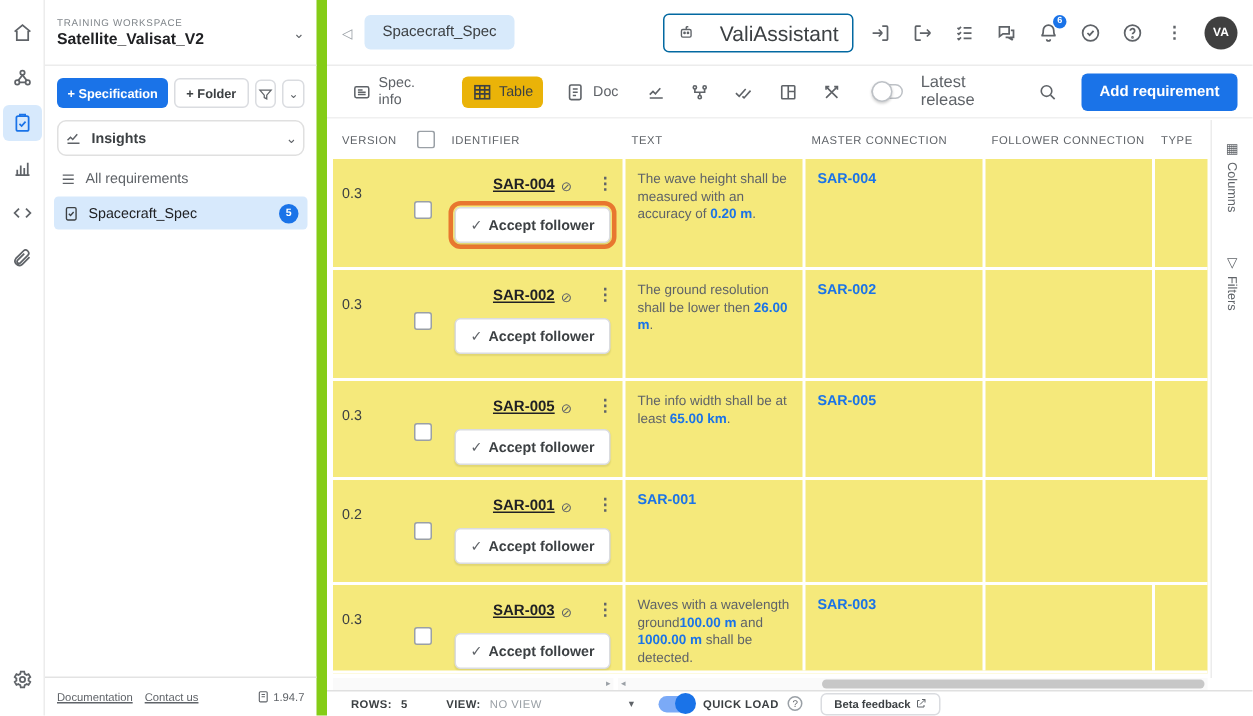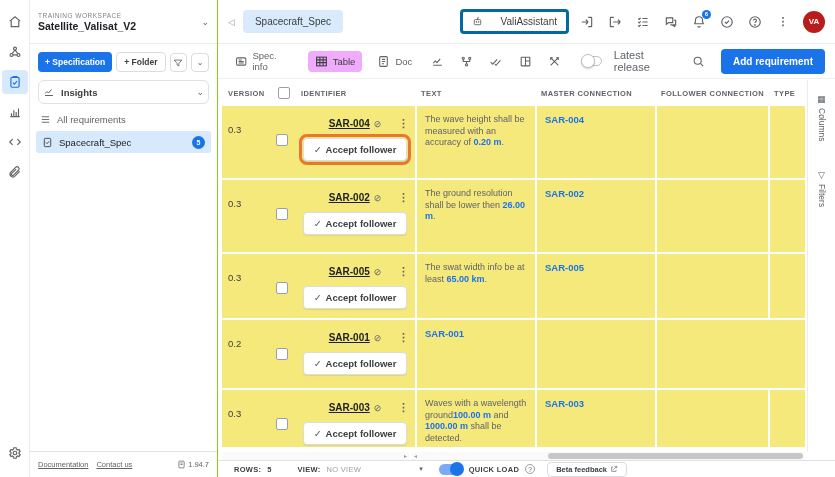--- a/index.html
+++ b/index.html
@@ -19,21 +19,21 @@
   }
   .rail-btn { width:26px; height:24px; display:flex; align-items:center; justify-content:center;
     color:#5f6368; border-radius:4px; cursor:pointer; }
   .rail-btn.active { background:#d7e9fc; color:#1a73e8; }
   .rail-gear { position:absolute; bottom:12px; left:2px; width:26px; height:24px;
     display:flex; align-items:center; justify-content:center; color:#5f6368; }
 
   
   .sidebar {
     position:absolute; left:30px; top:0; width:188px; height:477px;
-    background:#fff; border-right:1px solid #84cc16;
+    background:#fff; border-right:7px solid #84cc16;
   }
   .workspace {
     height:44px; border-bottom:1px solid #ececec; display:flex; align-items:center;
     padding:0 8px; gap:4px;
   }
   .workspace-texts { flex:1; min-width:0; }
   .workspace-label { font-size:6.5px; color:#80868b; letter-spacing:.5px; text-transform:uppercase; }
   .workspace-name { font-size:10.5px; font-weight:bold; color:#202124; margin-top:1px;
     white-space:nowrap; overflow:hidden; }
   .chev { color:#5f6368; font-size:9px; }
@@ -66,53 +66,53 @@
 
   
   .main { position:absolute; left:218px; top:0; width:617px; height:477px; }
 
   .main-header { height:44px; border-bottom:1px solid #ececec;
     display:flex; align-items:center; padding:0 10px; gap:6px; }
   .collapse { color:#9aa0a6; font-size:9px; margin-right:2px; }
   .spec-tab { background:#d8eafb; border-radius:4px; padding:6px 12px;
     font-size:10px; font-weight:500; color:#3c4043; }
   .hdr-spacer { flex:1; }
-  .btn-assistant { display:flex; align-items:center; gap:17px; border:3px solid #0369a1;
-    border-radius:4px; background:#fff; padding:4px 9px; font-size:10px; color:#3c4043; }
+  .btn-assistant { display:flex; align-items:center; gap:17px; border:1px solid #0369a1;
+    border-radius:4px; background:#fff; padding:4px 9px; font-size:14px; color:#3c4043; }
   .hdr-icons { display:flex; align-items:center; gap:4px; }
   .icon-btn { width:24px; height:24px; display:flex; align-items:center; justify-content:center;
     color:#5f6368; position:relative; border-radius:50%; }
   .notif-badge { position:absolute; top:0; right:0; min-width:9px; height:9px; border-radius:5px;
     background:#1a73e8; color:#fff; font-size:6px; font-weight:bold;
     display:flex; align-items:center; justify-content:center; }
-  .avatar { width:22px; height:22px; border-radius:50%; background:#b91c1c; color:#fff;
+  .avatar { width:22px; height:22px; border-radius:50%; background:#404040; color:#fff;
     font-size:8px; font-weight:bold; display:flex; align-items:center; justify-content:center;
     margin-left:4px; }
 
   .toolbar { height:35px; display:flex; align-items:center; padding:0 10px; gap:8px;
     border-bottom:1px solid #f0f0f0; }
   .tb-item { display:flex; align-items:center; gap:5px; color:#5f6368; font-size:9.5px;
     padding:4px 7px; border-radius:4px; }
-  .tb-item.active { background:#f0abfc; color:#3c4043; }
+  .tb-item.active { background:#eab308; color:#3c4043; }
   .tb-ico { width:22px; height:22px; display:flex; align-items:center; justify-content:center;
     color:#5f6368; }
   .tb-spacer { flex:1; }
   .toggle-off { width:22px; height:10px; border-radius:6px; background:#fff;
     border:1px solid #bdc1c6; position:relative; }
   .toggle-off .knob { position:absolute; left:-1px; top:-3px; width:14px; height:14px;
     border-radius:50%; background:#fff; border:1px solid #bdc1c6; box-shadow:0 1px 2px rgba(0,0,0,.2); }
   .latest-lbl { font-size:11px; color:#5f6368; margin-left:4px; }
   .btn-add { background:#1a73e8; color:#fff; font-size:10px; font-weight:bold; border:none;
     border-radius:4px; padding:7px 12px; margin-left:4px; white-space:nowrap; }
 
   
   .table-zone { position:absolute; left:4px; top:80px; width:583px; }
   .thead { display:grid; grid-template-columns:46px 27px 120px 120px 120px 113px 1fr;
     height:26px; align-items:center; }
-  .th { font-size:7.5px; font-weight:bold; color:#5f6368; letter-spacing:.4px;
+  .th { font-size:7.5px; font-weight:normal; color:#5f6368; letter-spacing:.4px;
     padding:0 6px; position:relative; white-space:nowrap; overflow:hidden; }
   .th.sep::before { content:""; position:absolute; left:0; top:7px; bottom:7px;
     width:1px; background:#e3e3e3; }
   .th-check { width:12px; height:12px; border:1px solid #9aa0a6; border-radius:2px;
     background:#fff; margin-left:4px; }
 
   .req-row { display:grid; grid-template-columns:46px 27px 120px 120px 120px 113px 1fr;
     background:#f5e97b; border-bottom:2px solid #fff; overflow:hidden; position:relative; }
   .req-row:nth-child(1){ height:74px; }
   .req-row:nth-child(2){ height:74px; }
@@ -500,21 +500,21 @@
         <span class="slash-ico">⊘</span>
       </div>
       <span class="kebab">⋮</span>
       <div class="accept-wrap">
         <button class="btn-accept">
           <span class="tick">✓</span>
           <span>Accept follower</span>
         </button>
       </div>
     </div>
-    <div class="cell cell-text"><span>The swat width info be at least </span><span class="val">65.00</span><span class="val"> km</span><span>.</span></div>
+    <div class="cell cell-text"><span>The info width shall be at least </span><span class="val">65.00</span><span class="val"> km</span><span>.</span></div>
     <div class="cell cell-master">SAR-005</div>
     <div class="cell cell-follower"></div>
     <div class="cell cell-type"></div>
   </div>
 
   <div class="req-row">
     <div class="cell cell-version">0.2</div>
     <div class="cell cell-check">
       <div class="row-checkbox"></div>
     </div>

